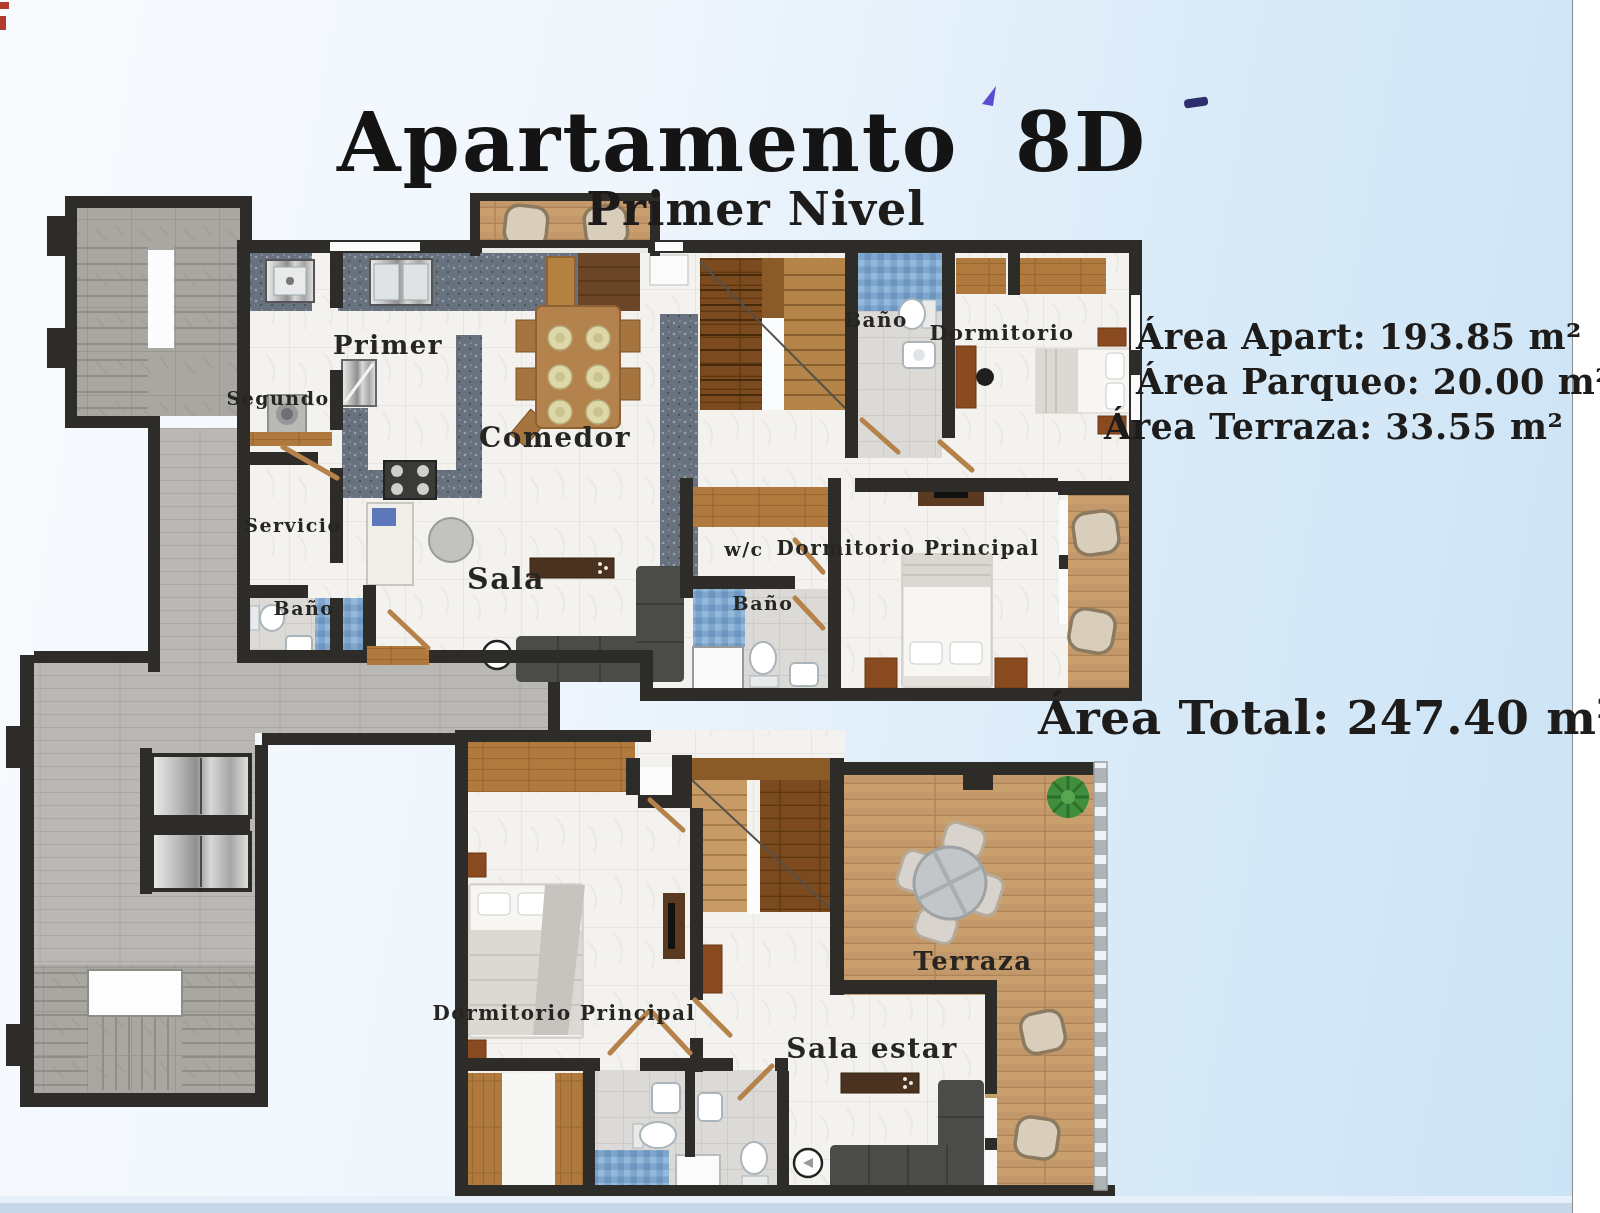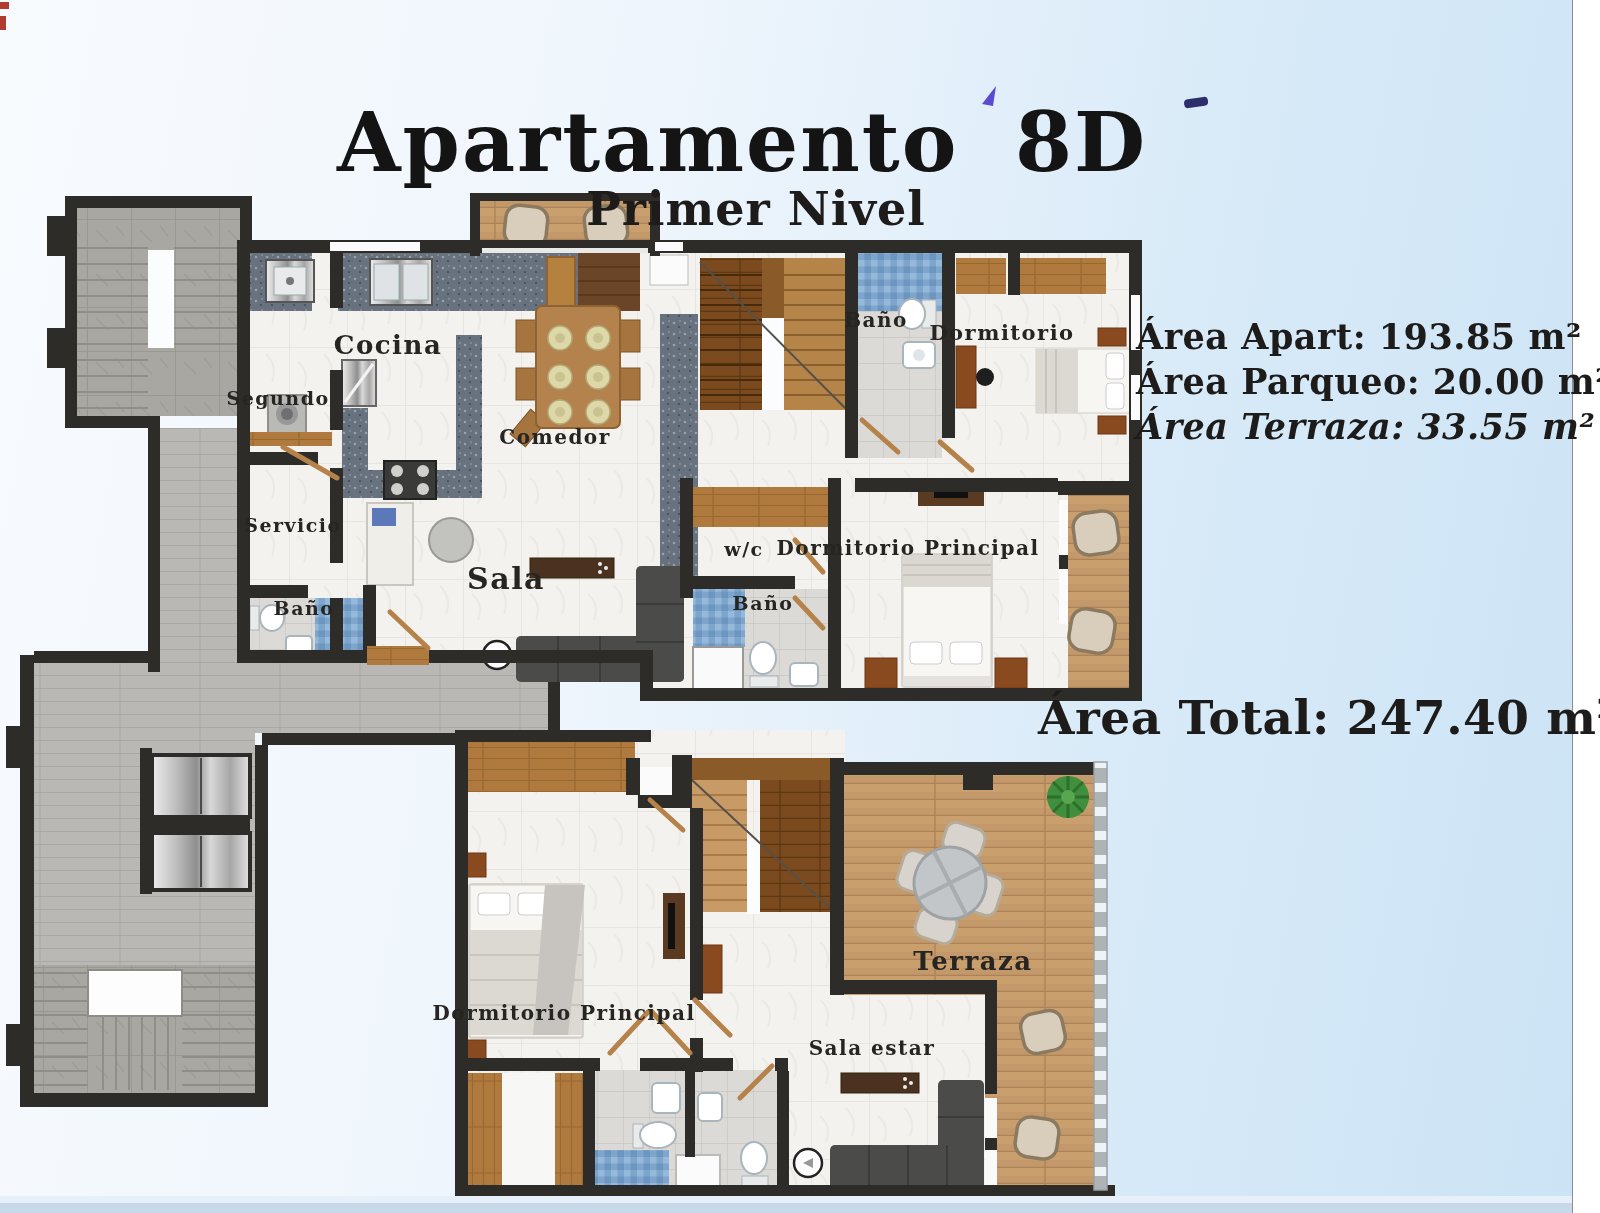--- a/index.html
+++ b/index.html
@@ -11,21 +11,21 @@
   svg.plan{position:absolute;left:0;top:0;width:1600px;height:1213px;}
   .t{position:absolute;font-weight:bold;color:#1d1c1a;white-space:nowrap;
      font-family:"DejaVu Serif","Liberation Serif",serif;}
   .ttl{transform:translate(-50%,0);letter-spacing:2px;word-spacing:26px;font-size:82px;color:#141414;}
   .sub{transform:translate(-50%,0);font-size:46px;letter-spacing:1px;}
   .sub2{transform:translate(-50%,0);font-size:43px;letter-spacing:1px;}
   .area{font-size:35px;letter-spacing:0.5px;}
   .total{font-size:47px;letter-spacing:0.5px;}
   .room{transform:translate(-50%,-50%);letter-spacing:1.5px;color:#262522;}
   .r19{font-size:19px;}.r20{font-size:20px;}.r21{font-size:21px;}
-  .r26{font-size:26px;}.r28{font-size:20px;}.r30{font-size:30px;}
+  .r26{font-size:26px;}.r28{font-size:28px;}.r30{font-size:30px;}
 </style>
 </head>
 <body>
 
 <div class="canvas">
 
 <svg class="plan" viewBox="0 0 1600 1213">
 <defs>
   <pattern id="pm" width="58" height="58" patternUnits="userSpaceOnUse">
     <rect width="58" height="58" fill="#f3f2ef"></rect>
@@ -444,24 +444,24 @@
   <path d="M982 104 L996 86 L993 106 Z" fill="#5a4bd0"></path>
   <rect x="1184" y="98" width="24" height="9" rx="4" fill="#2c2f6b" transform="rotate(-8 1196 102)"></rect>
 </g>
 </svg>
 
 <div class="t ttl" style="left:742px;top:94px;">Apartamento 8D</div>
 <div class="t sub" style="left:748px;top:182px;margin-left:8px;">Primer Nivel</div>
 
 <div class="t area" style="left:1136px;top:316px;">Área Apart: 193.85 m²</div>
 <div class="t area" style="left:1136px;top:361px;">Área Parqueo: 20.00 m²</div>
-<div class="t area" style="left:1136px;top:406px;font-style:italic;">Área Terraza: 33.55 m²</div>
+<div class="t area" style="left:1104px;top:406px;">Área Terraza: 33.55 m²</div>
 <div class="t total" style="left:1038px;top:690px;">Área Total: 247.40 m²</div>
 
-<div class="t room r26" style="left:388px;top:345px;">Cocina</div>
+<div class="t room r26" style="left:388px;top:345px;">Primer</div>
 <div class="t room r19" style="left:278px;top:398px;">Segundo</div>
 <div class="t room r19" style="left:293px;top:525px;">Servicio</div>
 <div class="t room r19" style="left:304px;top:608px;">Baño</div>
 <div class="t room r30" style="left:506px;top:578px;">Sala</div>
 <div class="t room r28" style="left:555px;top:437px;">Comedor</div>
 <div class="t room r20" style="left:876px;top:320px;">Baño</div>
 <div class="t room r21" style="left:1002px;top:332px;">Dormitorio</div>
 <div class="t room r19" style="left:744px;top:549px;">w/c</div>
 <div class="t room r19" style="left:763px;top:603px;">Baño</div>
 <div class="t room r20" style="left:908px;top:548px;">Dormitorio Principal</div>

